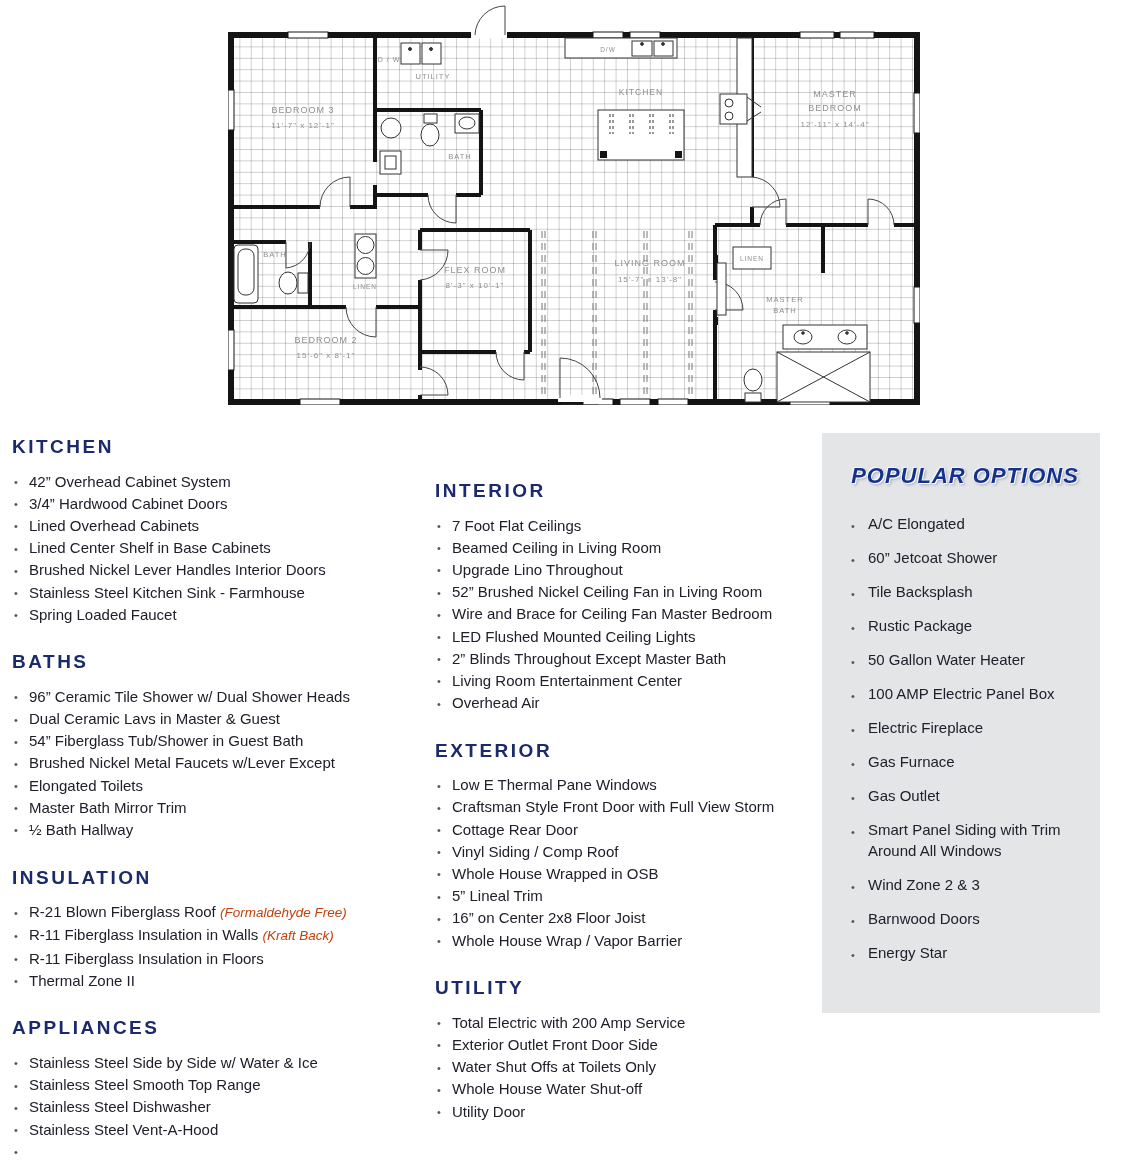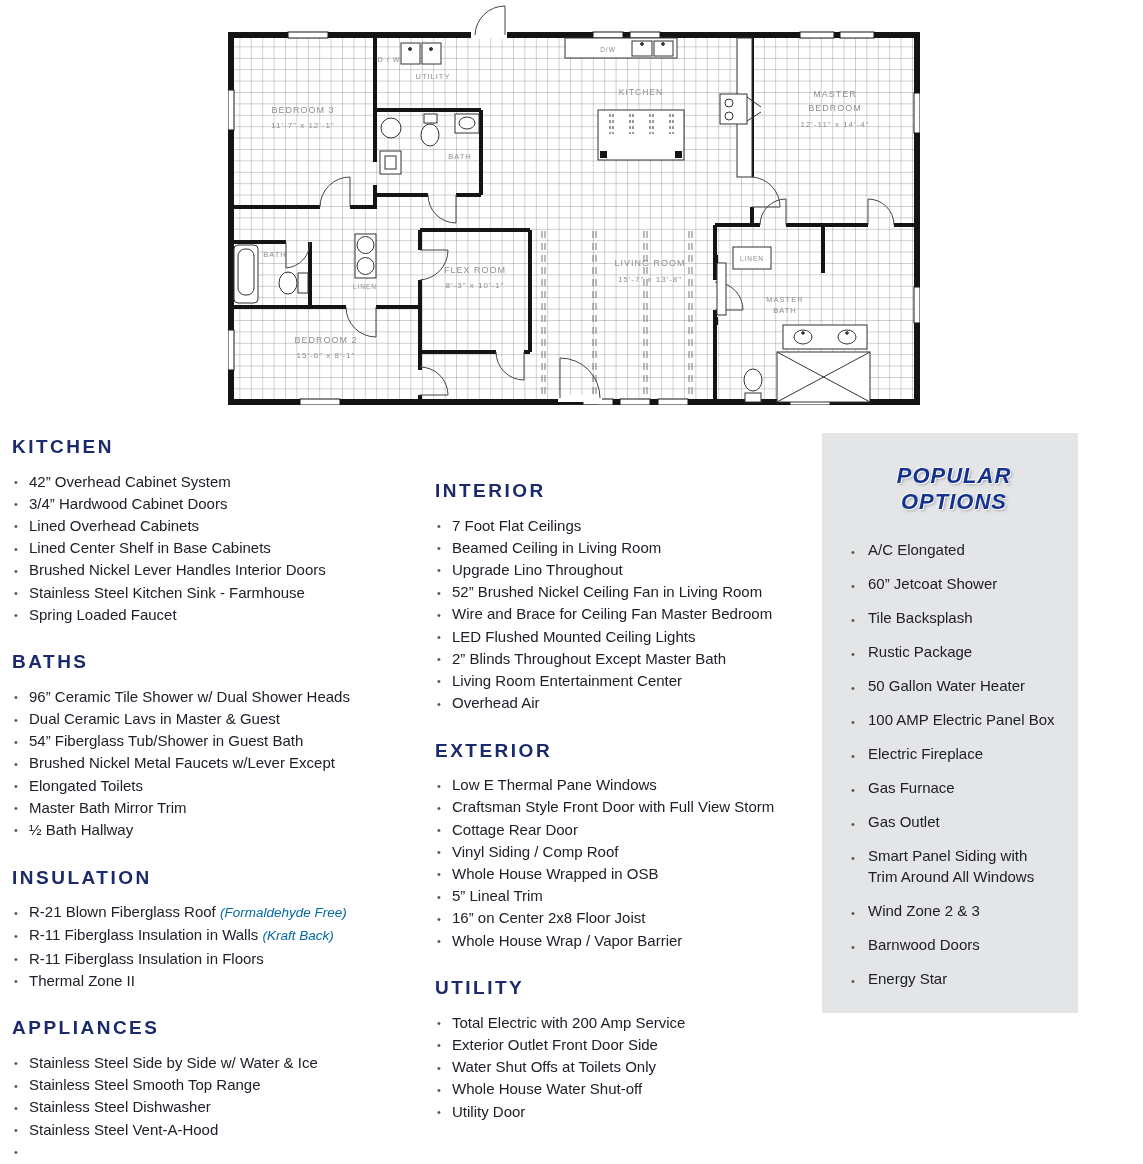--- a/index.html
+++ b/index.html
@@ -11,22 +11,22 @@
   .col{position:absolute;}
   .col-left{left:12px;top:436px;width:412px;}
   .col-mid{left:435px;top:438px;width:382px;margin-top:42px;}
   h2.sec-title{color:#1a2a6c;font-size:19px;font-weight:bold;letter-spacing:2.5px;
                margin:26px 0 12px 0;line-height:22px;}
   section:first-child h2.sec-title{margin-top:0;}
   ul.feat{list-style:none;margin:0;padding:0;}
   ul.feat li{position:relative;font-size:15px;line-height:17px;color:#20202c;
              padding:2.6px 0 2.6px 17px;}
   ul.feat li .bullet{position:absolute;left:2px;top:4px;font-size:11px;color:#555;}
-  ul.feat li .note{font-style:italic;font-size:13.5px;color:#0369a1;}
-  .options-panel{position:absolute;left:822px;top:433px;width:256px;height:580px;
+  ul.feat li .note{font-style:italic;font-size:13.5px;color:#c2410c;}
+  .options-panel{position:absolute;left:822px;top:433px;width:278px;height:580px;
                  background:#e4e5e7;box-sizing:border-box;padding:24px 18px 18px 26px;}
   .options-title{color:#14328c;font-size:22px;font-weight:bold;font-style:italic;
                  letter-spacing:1px;text-align:center;margin:6px 0 24px 0;
                  text-shadow:1px 1px 0 #ffffff,-1px -1px 0 #f5f6f8,2px 2px 3px #a8aab0;}
   ul.opts{list-style:none;margin:0;padding:0;}
   ul.opts li{position:relative;font-size:15px;line-height:21px;color:#20202c;
              margin-bottom:13px;padding-left:20px;}
   ul.opts li .bullet{position:absolute;left:3px;top:3px;font-size:11px;color:#555;}
 </style>
 </head>

